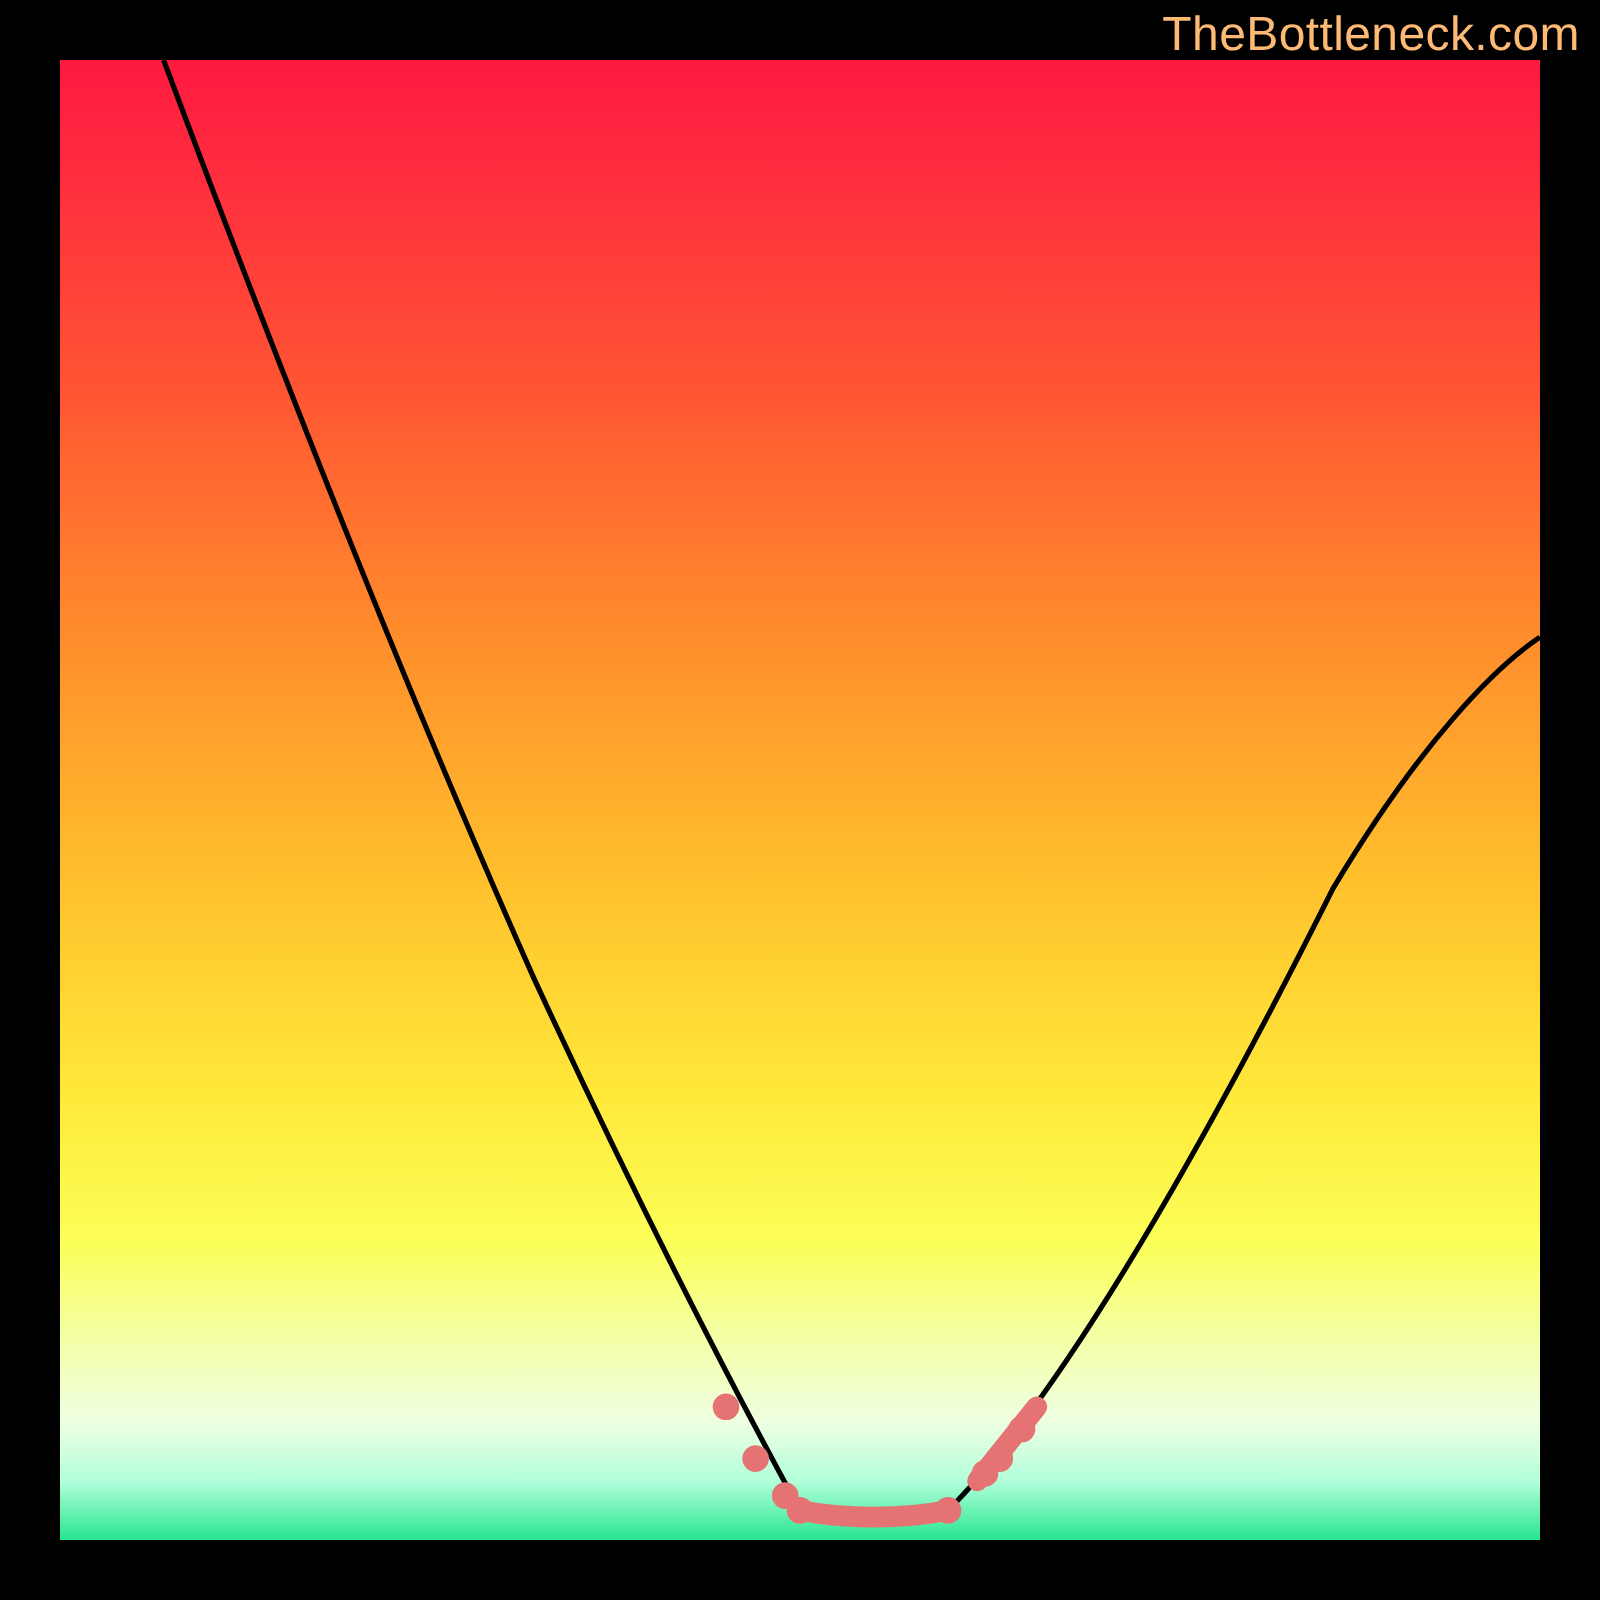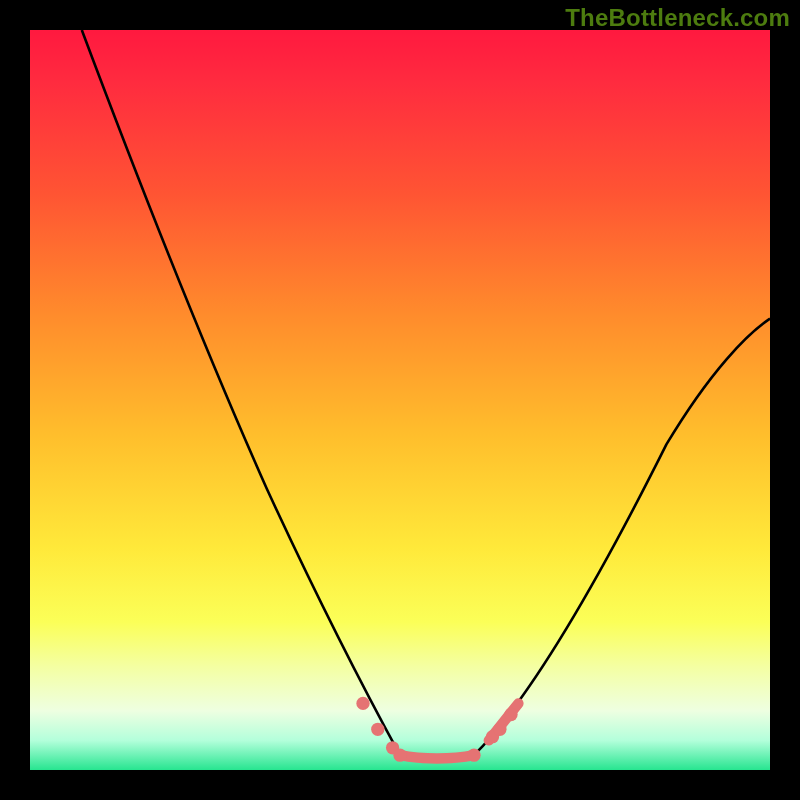--- a/index.html
+++ b/index.html
@@ -44,23 +44,23 @@
     position: absolute;
     left: 0;
     top: 0;
     width: 740px;
     height: 740px;
   }
   .watermark {
     position: absolute;
     top: 4px;
     right: 10px;
-    color: #4d7c0f;
+    color: #fdba74;
     font-size: 24px;
-    font-weight: 700;
+    font-weight: 400;
     letter-spacing: 0.2px;
     user-select: none;
   }
 </style>
 </head>
 <body>
 
 <div class="frame">
   <div class="watermark">TheBottleneck.com</div>
   <div class="plot-area">

